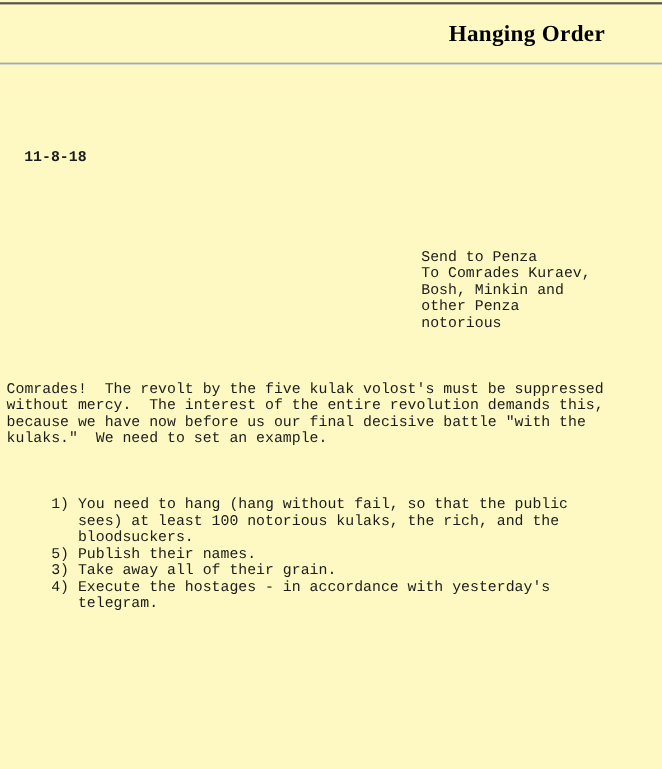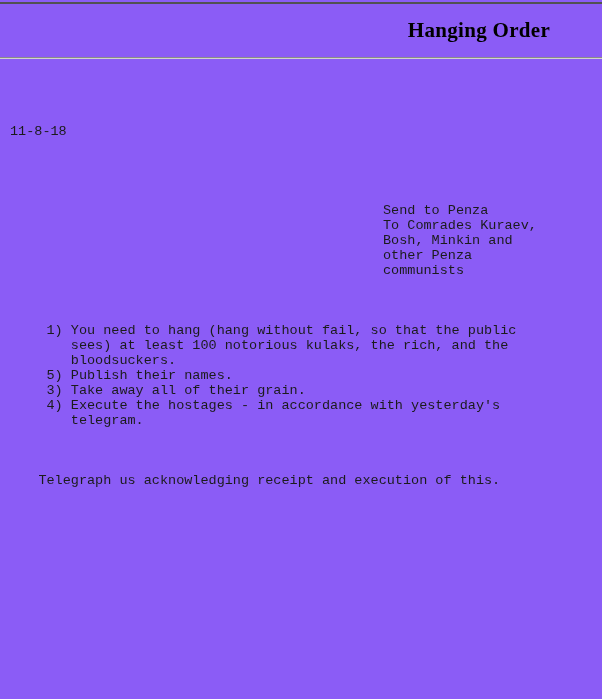--- a/index.html
+++ b/index.html
@@ -1,20 +1,20 @@
 <!DOCTYPE html>
 <html><head>
 <meta charset="utf-8">
 <style>
   html, body { margin: 0; padding: 0; background: #ffffff; }
   .page {
     position: relative;
     width: 602px;
     height: 699px;
-    background: #8b5cf6;
+    background: #fef9c3;
     color: #1b1b1b;
     overflow: hidden;
     font-family: "Liberation Mono", "DejaVu Sans Mono", monospace;
   }
   .rule { position: absolute; left: 0; right: 0; height: 0; }
   .rule-top { top: 2px; border-top: 2px solid #525252; }
   .rule-mid { top: 57px; border-top: 1px solid #8a8a8a; border-bottom: 1px solid #d2d2d2; }
   .title {
     position: absolute;
     top: 18px;
@@ -30,45 +30,48 @@
   .doc {
     position: absolute;
     top: 90px;
     left: 6px;
     right: 0;
     font-size: 13.5px;
     line-height: 15px;
     white-space: pre;
   }
   .block { margin: 15px 0 0 0; }
-  .date-line { margin: 4px; }
+  .date-line { margin: 16px; font-weight: bold; }
   .address-block { margin-top: 30px; margin-left: 377px; }
 </style>
 </head>
 <body>
 
 <div class="page">
   <div class="rule rule-top"></div>
   <h1 class="title">Hanging Order</h1>
   <div class="rule rule-mid"></div>
 
   <div class="doc">
     <div class="block date-line">11-8-18</div>
     <div class="block address-block">Send to Penza
 To Comrades Kuraev,
 Bosh, Minkin and
 other Penza
-communists</div>
+notorious</div>
+    <div class="block">Comrades!  The revolt by the five kulak volost's must be suppressed
+without mercy.  The interest of the entire revolution demands this,
+because we have now before us our final decisive battle "with the
+kulaks."  We need to set an example.</div>
     <div class="block">     1) You need to hang (hang without fail, so that the public
         sees) at least 100 notorious kulaks, the rich, and the
         bloodsuckers.
      5) Publish their names.
      3) Take away all of their grain.
      4) Execute the hostages - in accordance with yesterday's
         telegram.</div>
-    <div class="block">    Telegraph us acknowledging receipt and execution of this.</div>
     
     
     
     
     
   </div>
 </div>
 
 </body></html>

